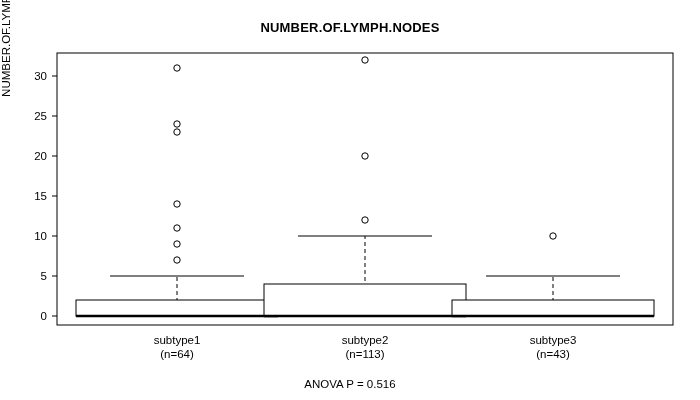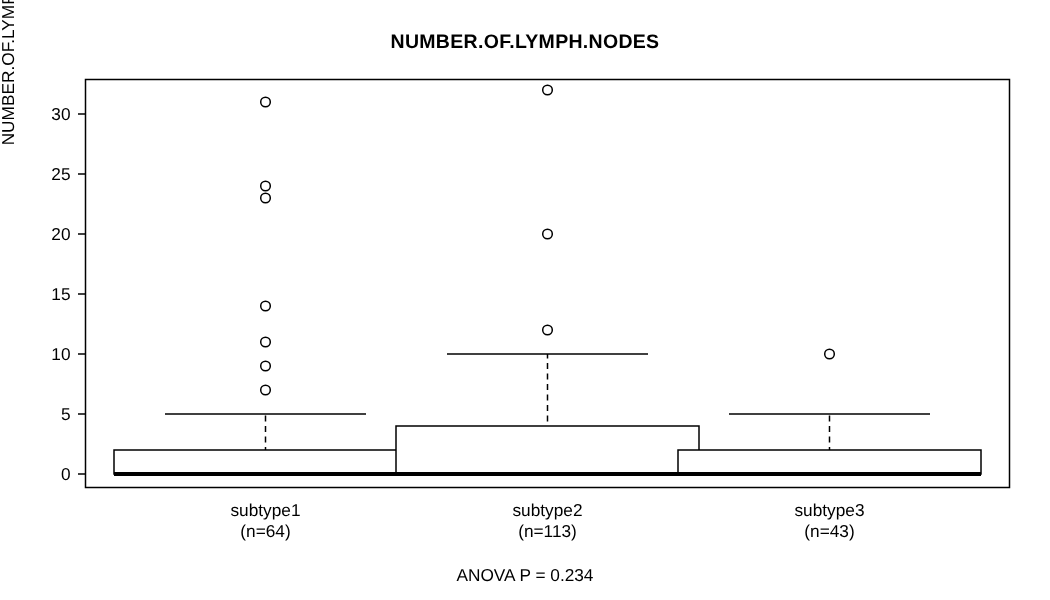--- a/index.html
+++ b/index.html
@@ -140,14 +140,14 @@
       <text class="cat-label" x="177" y="358">(n=64)</text>
 
       <text class="cat-label" x="365" y="344">subtype2</text>
       <text class="cat-label" x="365" y="358">(n=113)</text>
 
       <text class="cat-label" x="553" y="344">subtype3</text>
       <text class="cat-label" x="553" y="358">(n=43)</text>
     </g>
   </svg>
 
-  <div class="footer-note">ANOVA P = 0.234</div>
+  <div class="footer-note">ANOVA P = 0.516</div>
 </div>
 
 </body></html>

